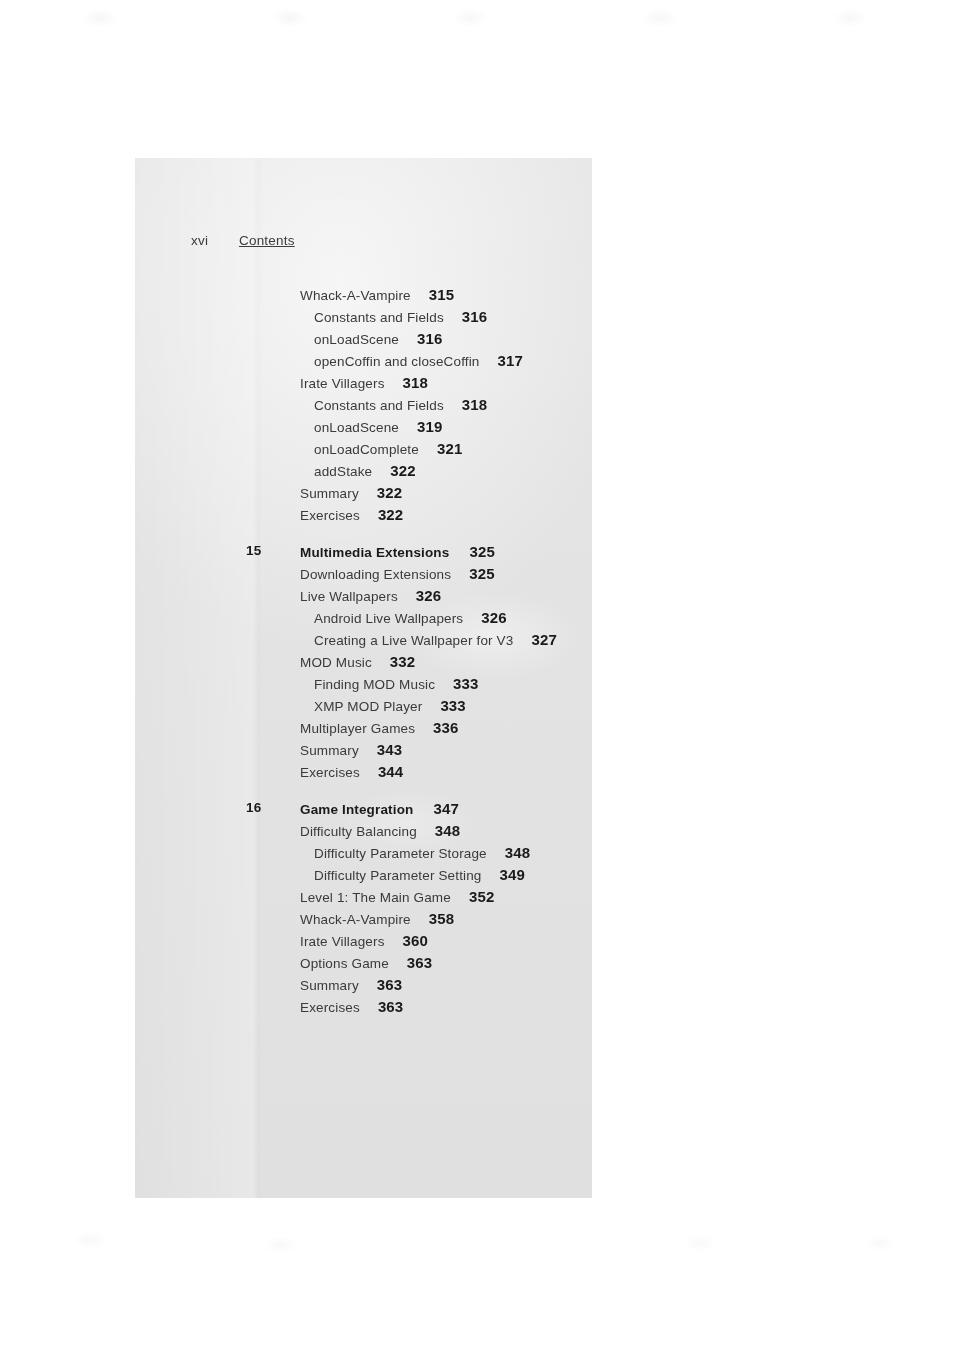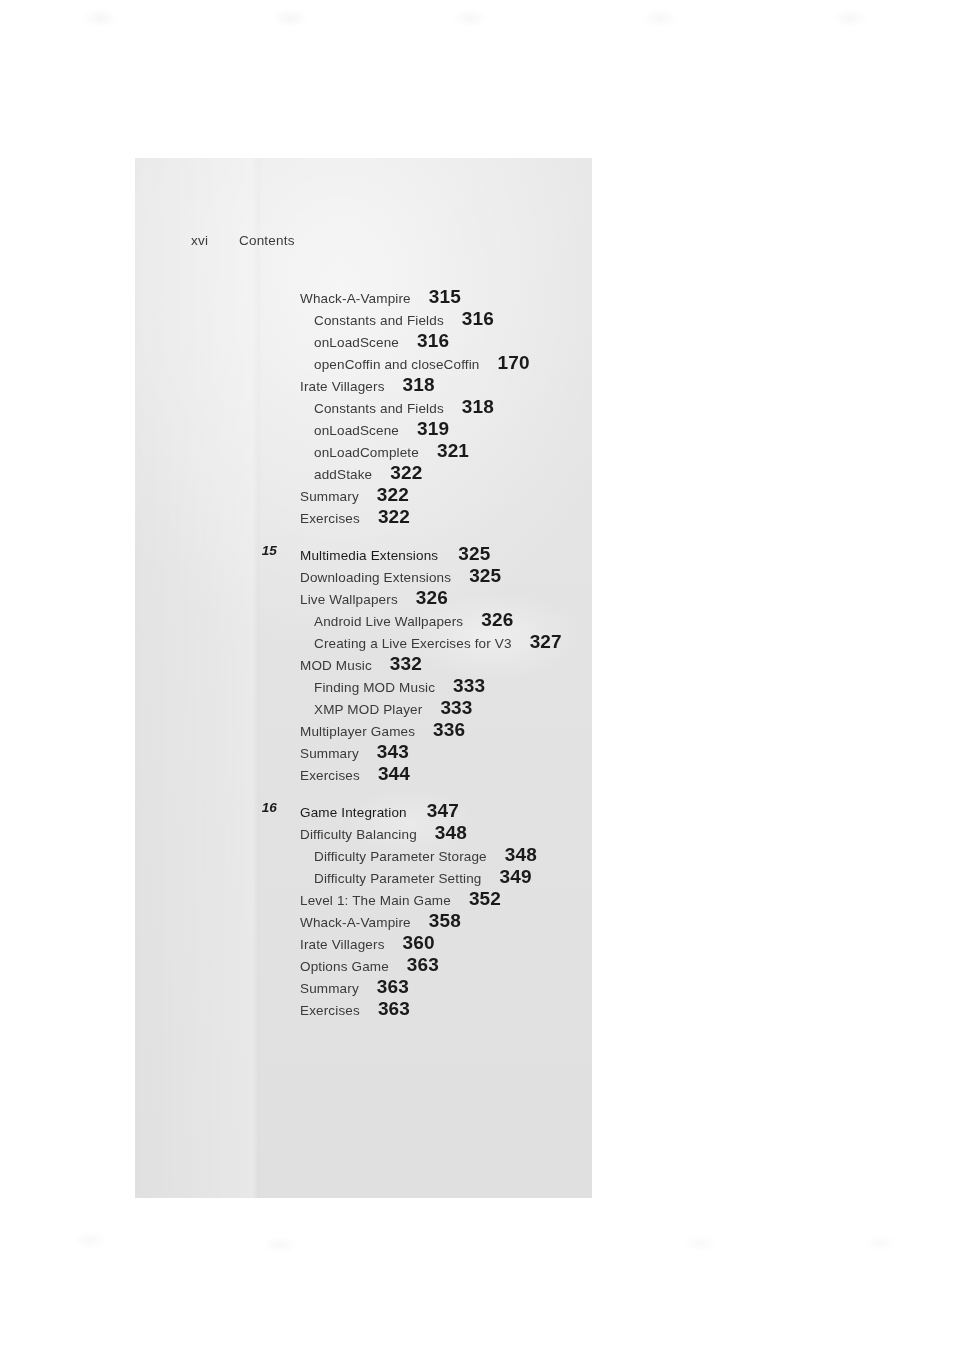--- a/index.html
+++ b/index.html
@@ -67,20 +67,21 @@
     font-size: 13.5px;
     letter-spacing: 0.2px;
     white-space: nowrap;
   }
   .folio {
     width: 48px;
     display: inline-block;
   }
   .header-label {
     display: inline-block;
+    text-decoration: underline;
   }
 
   .toc {
     position: absolute;
     left: 0;
     top: 128px;
     width: 100%;
     padding-left: 27px;
   }
 
@@ -92,42 +93,40 @@
     color: #3a3a3a;
     font-size: 13.5px;
     letter-spacing: 0.15px;
   }
   .toc-row.gap-before {
     margin-top: 15px;
   }
 
   .chap-num {
     position: absolute;
-    left: 120px;
+    left: 111px;
     width: 22px;
-    text-align: right;
     font-weight: bold;
     color: #1a1a1a;
     font-size: 13.5px;
-    font-style: italic;
   }
 
   .entry-title {
     display: inline-block;
   }
   .entry-page {
     display: inline-block;
     margin-left: 18px;
     font-weight: bold;
     color: #1a1a1a;
-    font-size: 19px;
-  }
-
-  
-  .lvl-0 .entry-title { margin-left: 138px; font-weight: normal; color: #1a1a1a; }
+    font-size: 15px;
+  }
+
+  
+  .lvl-0 .entry-title { margin-left: 138px; font-weight: bold; color: #1a1a1a; }
   .lvl-1 .entry-title { margin-left: 138px; }
   .lvl-2 .entry-title { margin-left: 152px; }
 
   .lvl-0 .entry-page { margin-left: 20px; }
 </style>
 </head>
 <body>
 
 <div class="watermark-layer"></div>
 
@@ -147,21 +146,21 @@
       <div class="toc-row lvl-2">
         <span class="entry-title">Constants and Fields</span>
         <span class="entry-page">316</span>
       </div>
       <div class="toc-row lvl-2">
         <span class="entry-title">onLoadScene</span>
         <span class="entry-page">316</span>
       </div>
       <div class="toc-row lvl-2">
         <span class="entry-title">openCoffin and closeCoffin</span>
-        <span class="entry-page">170</span>
+        <span class="entry-page">317</span>
       </div>
       <div class="toc-row lvl-1">
         <span class="entry-title">Irate Villagers</span>
         <span class="entry-page">318</span>
       </div>
       <div class="toc-row lvl-2">
         <span class="entry-title">Constants and Fields</span>
         <span class="entry-page">318</span>
       </div>
       <div class="toc-row lvl-2">
@@ -195,21 +194,21 @@
       </div>
       <div class="toc-row lvl-1">
         <span class="entry-title">Live Wallpapers</span>
         <span class="entry-page">326</span>
       </div>
       <div class="toc-row lvl-2">
         <span class="entry-title">Android Live Wallpapers</span>
         <span class="entry-page">326</span>
       </div>
       <div class="toc-row lvl-2">
-        <span class="entry-title">Creating a Live Exercises for V3</span>
+        <span class="entry-title">Creating a Live Wallpaper for V3</span>
         <span class="entry-page">327</span>
       </div>
       <div class="toc-row lvl-1">
         <span class="entry-title">MOD Music</span>
         <span class="entry-page">332</span>
       </div>
       <div class="toc-row lvl-2">
         <span class="entry-title">Finding MOD Music</span>
         <span class="entry-page">333</span>
       </div>

